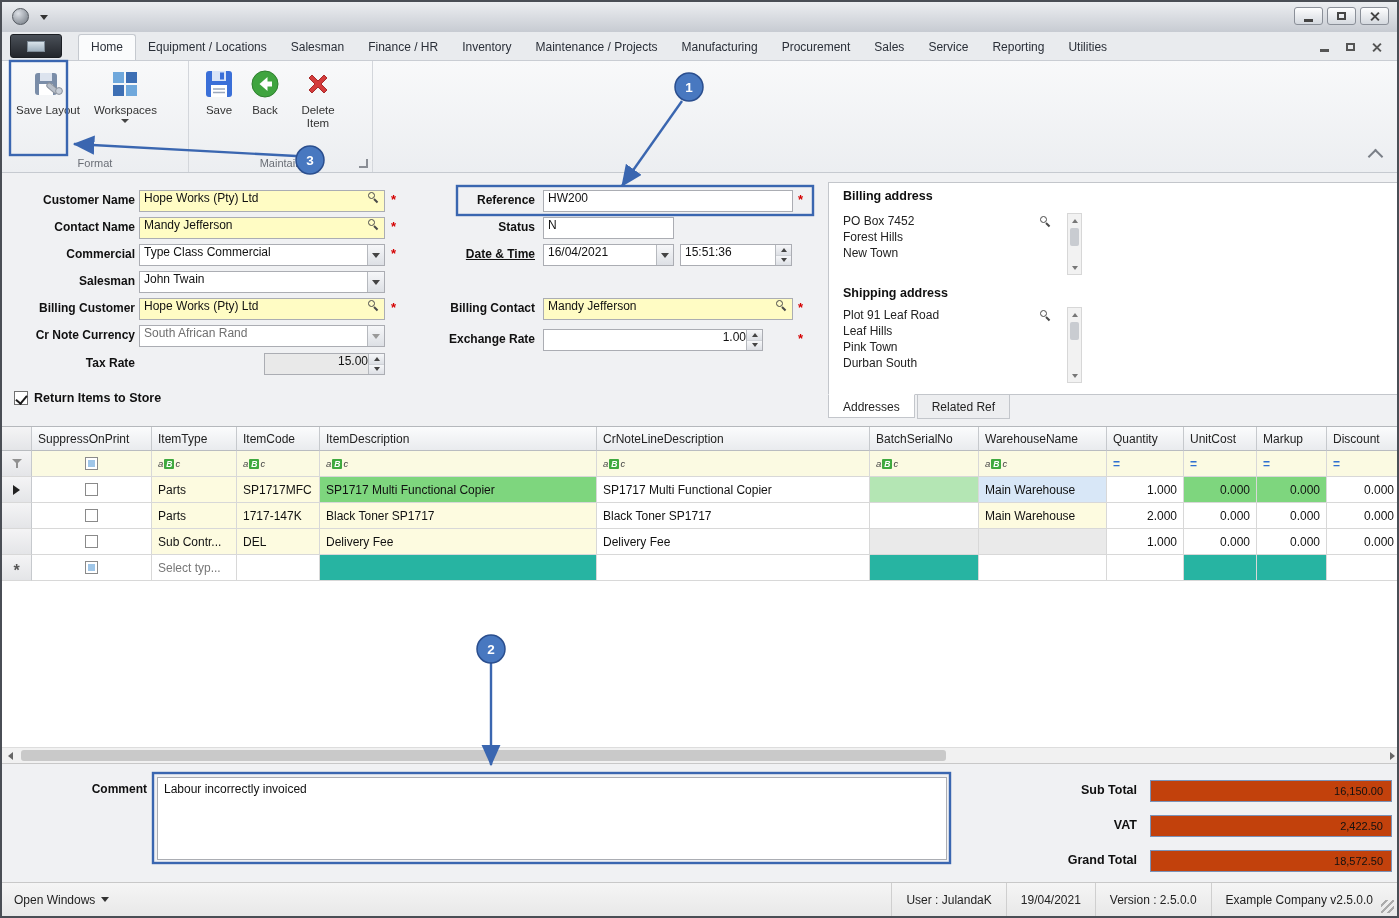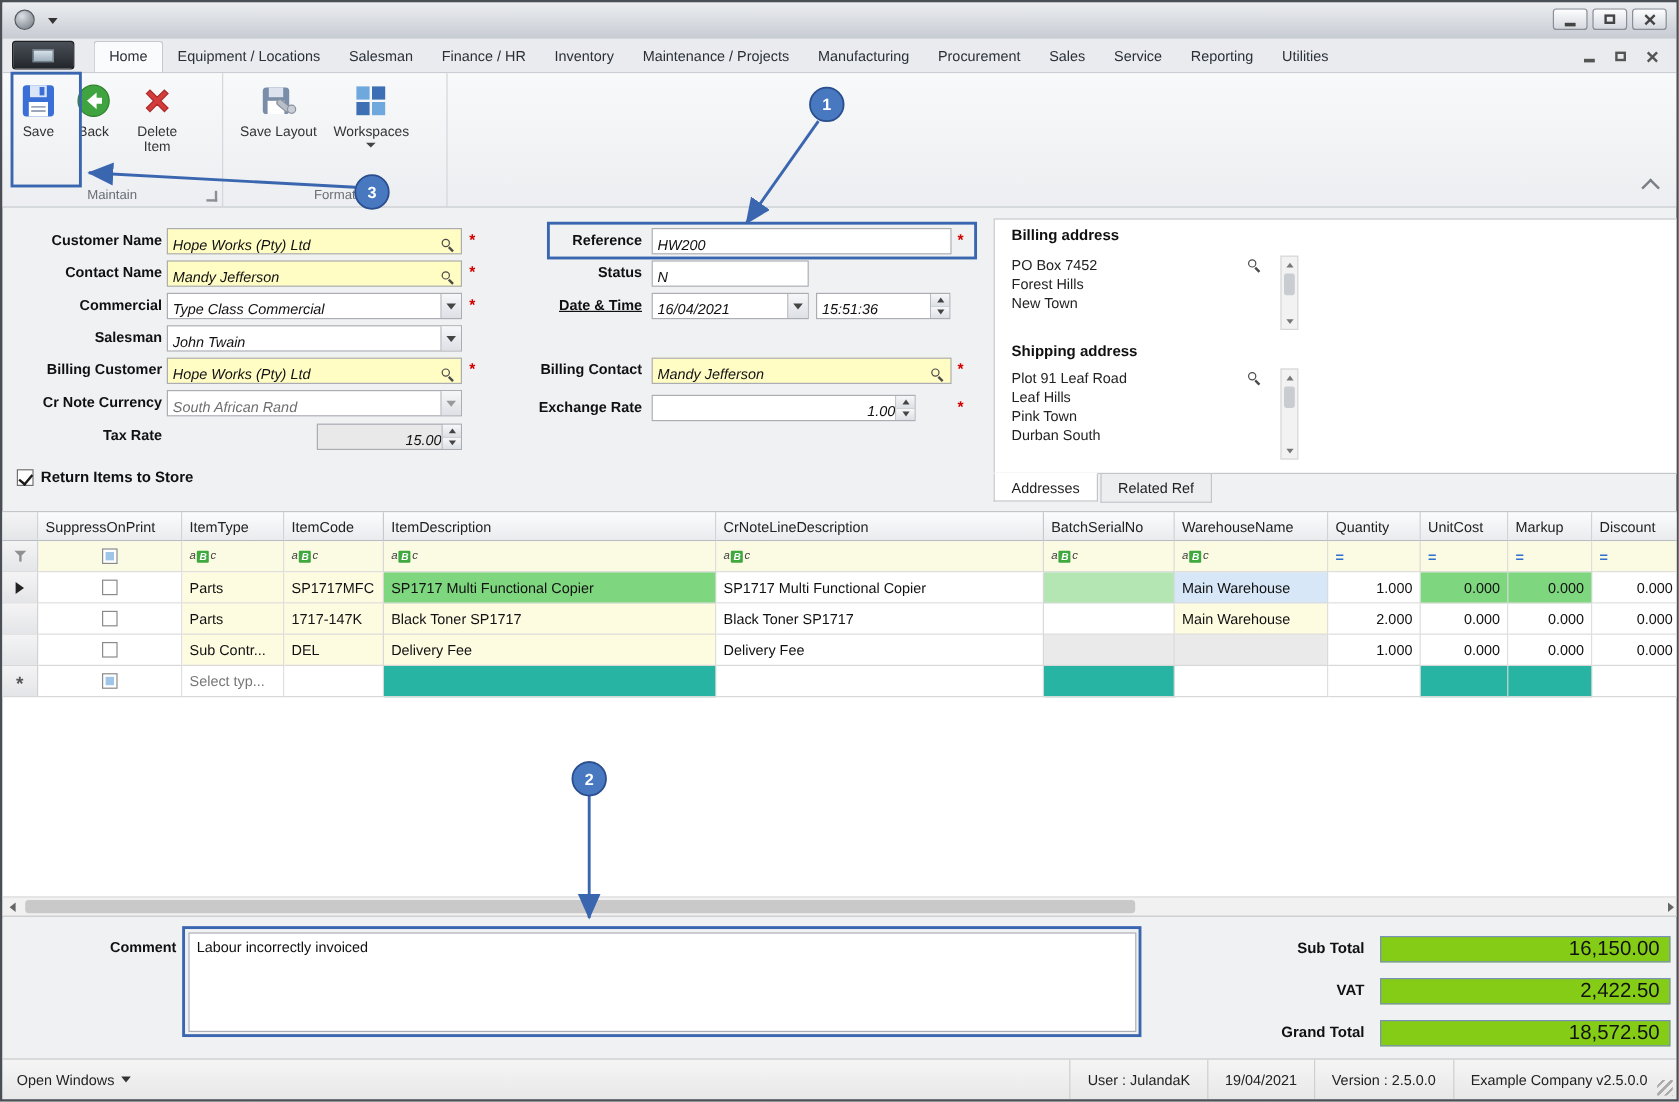--- a/index.html
+++ b/index.html
@@ -38,21 +38,21 @@
   .launcher{position:absolute;right:4px;bottom:4px;width:9px;height:9px;border-right:2px solid #8A8E95;border-bottom:2px solid #8A8E95;box-sizing:border-box;}
   .rbtn{display:flex;flex-direction:column;align-items:center;padding:3px 6px;margin-right:2px;border-radius:3px;}
   .rbtn .lab{font-size:11.5px;color:#333;text-align:center;line-height:13px;margin-top:4px;white-space:pre-line;}
   .rbtn svg{display:block;}
   .dd-small{width:0;height:0;border-left:4px solid transparent;border-right:4px solid transparent;border-top:4px solid #444;margin-top:2px;}
   .chev{position:absolute;right:16px;bottom:10px;width:9px;height:9px;border-top:2px solid #7A7F87;border-right:2px solid #7A7F87;transform:rotate(-45deg);}
 
   
   .form-area{position:absolute;left:0;top:170px;width:100%;height:254px;}
   .lbl{position:absolute;font-weight:bold;font-size:12px;color:#101010;text-align:right;white-space:nowrap;}
-  .tb{position:absolute;height:22px;border:1px solid #ABADB3;background:#fff;font-size:12px;color:#111;box-sizing:border-box;display:flex;align-items:flex-end;padding:0 4px;font-style:italic;}
+  .tb{position:absolute;height:22px;border:1px solid #ABADB3;background:#fff;font-size:12px;color:#111;box-sizing:border-box;display:flex;align-items:flex-start;padding:0 4px;}
   .tb.yellow{background:#FFFCC4;}
   .tb.disabled{background:#E9E9E9;}
   .tb .val{flex:1;white-space:nowrap;overflow:hidden;}
   .tb .val.right{text-align:right;}
   .tb .val.gray{color:#6F6F6F;}
   .req{position:absolute;color:#D40000;font-weight:bold;font-size:13px;}
   .mag{width:13px;height:13px;position:relative;flex:0 0 auto;margin-left:4px;}
   .mag::before{content:"";position:absolute;left:1px;top:1px;width:7px;height:7px;border:1.5px solid #4A4A4A;border-radius:50%;box-sizing:border-box;}
   .mag::after{content:"";position:absolute;left:6.5px;top:6.5px;width:5px;height:2px;background:#4A4A4A;transform:rotate(45deg);transform-origin:0 50%;}
   .ddbtn{width:17px;height:100%;margin-left:auto;margin-right:-4px;background:linear-gradient(#F6F7F9,#DDE0E5);border-left:1px solid #B6B9BE;display:flex;align-items:center;justify-content:center;flex:0 0 auto;box-sizing:border-box;}
@@ -111,21 +111,21 @@
   .hscroll{position:absolute;left:0;top:745px;width:1399px;height:17px;background:#F1F1F1;border-top:1px solid #DDDDDD;border-bottom:1px solid #C8C8C8;box-sizing:border-box;display:flex;align-items:center;}
   .hs-ar{width:17px;height:100%;display:flex;align-items:center;justify-content:center;}
   .tri-l{width:0;height:0;border-top:4px solid transparent;border-bottom:4px solid transparent;border-right:5px solid #666;}
   .tri-r{width:0;height:0;border-top:4px solid transparent;border-bottom:4px solid transparent;border-left:5px solid #666;}
   .hs-thumb{height:11px;background:#C9C9C9;border-radius:3px;width:925px;margin-left:2px;}
   .hs-track{flex:1;}
 
   
   .bottom{position:absolute;left:0;top:763px;width:100%;height:118px;background:#F0F1F3;}
   .comment-box{position:absolute;left:155px;top:12px;width:790px;height:83px;border:1px solid #ABADB3;background:#fff;font-size:12px;color:#111;padding:4px 6px;box-sizing:border-box;}
-  .total-field{position:absolute;left:1148px;width:242px;height:22px;background:#84cc16;border:1px solid #7A92B8;box-sizing:border-box;display:flex;align-items:center;justify-content:flex-end;padding:0 8px;font-size:17px;color:#111;}
+  .total-field{position:absolute;left:1148px;width:242px;height:22px;background:#c2410c;border:1px solid #7A92B8;box-sizing:border-box;display:flex;align-items:center;justify-content:flex-end;padding:0 8px;font-size:11px;color:#111;}
 
   
   .statusbar{position:absolute;left:0;bottom:0;width:100%;height:34px;background:linear-gradient(#F5F5F5,#E8E8E8);border-top:1px solid #C8C8C8;display:flex;align-items:center;font-size:12px;color:#222;box-sizing:border-box;}
   .sb-left{display:flex;align-items:center;padding-left:12px;}
   .sb-caret{width:0;height:0;border-left:4px solid transparent;border-right:4px solid transparent;border-top:5px solid #333;margin-left:6px;}
   .sb-right{margin-left:auto;display:flex;align-items:stretch;height:100%;}
   .sb-item{display:flex;align-items:center;padding:0 14px;border-left:1px solid #CFCFCF;}
   .grip{position:absolute;right:3px;bottom:3px;width:13px;height:13px;background:repeating-linear-gradient(135deg,transparent 0 3px,#ABABAB 3px 5px);}
 
   
@@ -176,20 +176,47 @@
       <div class="mdi">
           <span class="ic-max"></span>
         </div>
       <div class="mdi">
           <span class="ic-x"></span>
         </div>
     </div>
   </div>
 
   <div class="ribbon">
+    <div class="rgroup" style="width:186px;">
+      <div class="rbuttons">
+        <div class="rbtn">
+          <svg width="32" height="32" viewBox="0 0 32 32">
+            <rect x="3" y="5" width="22" height="22" rx="3" fill="#7A8DA8"></rect>
+            <rect x="8" y="5" width="12" height="8" fill="#DCE3EE"></rect>
+            <rect x="7" y="16" width="14" height="11" fill="#FFFFFF"></rect>
+            <rect x="17" y="14" width="13" height="5" rx="2.5" transform="rotate(40 17 14)" fill="#B8BfC9" stroke="#8A919C" stroke-width="1"></rect>
+            <circle cx="27" cy="23" r="3.4" fill="#C9CFD8" stroke="#8A919C" stroke-width="1"></circle>
+          </svg>
+          <span class="lab">Save Layout</span>
+        </div>
+        <div class="rbtn">
+          <svg width="32" height="32" viewBox="0 0 32 32">
+            <rect x="4" y="4" width="11" height="11" fill="#6FA8DC"></rect>
+            <rect x="17" y="4" width="11" height="11" fill="#3D6FB4"></rect>
+            <rect x="4" y="17" width="11" height="11" fill="#3D6FB4"></rect>
+            <rect x="17" y="17" width="11" height="11" fill="#6FA8DC"></rect>
+          </svg>
+          <span class="lab">Workspaces</span>
+          <span class="dd-small"></span>
+        </div>
+      </div>
+      <div class="rcaption">
+        <span>Format</span>
+      </div>
+    </div>
     <div class="rgroup" style="width:183px;">
       <div class="rbuttons">
         <div class="rbtn">
           <svg width="32" height="32" viewBox="0 0 32 32">
             <rect x="3" y="3" width="26" height="26" rx="3" fill="#3A6FD8"></rect>
             <rect x="9" y="3" width="14" height="10" fill="#D9E4F7"></rect>
             <rect x="17" y="4.5" width="4" height="7" fill="#3A6FD8"></rect>
             <rect x="8" y="17" width="16" height="12" fill="#FFFFFF"></rect>
             <line x1="10" y1="21" x2="22" y2="21" stroke="#9AA7BC" stroke-width="1.5"></line>
             <line x1="10" y1="24.5" x2="22" y2="24.5" stroke="#9AA7BC" stroke-width="1.5"></line>
@@ -206,47 +233,20 @@
         <div class="rbtn" style="width:46px;">
           <svg width="32" height="32" viewBox="0 0 32 32">
             <path d="M7 10 L10 7 L16 13 L22 7 L25 10 L19 16 L25 22 L22 25 L16 19 L10 25 L7 22 L13 16 Z" fill="#D43B3B" stroke="#A82A2A" stroke-width="1"></path>
           </svg>
           <span class="lab">Delete Item</span>
         </div>
       </div>
       <div class="rcaption">
         <span>Maintain</span>
         <span class="launcher"></span>
-      </div>
-    </div>
-    <div class="rgroup" style="width:186px;">
-      <div class="rbuttons">
-        <div class="rbtn">
-          <svg width="32" height="32" viewBox="0 0 32 32">
-            <rect x="3" y="5" width="22" height="22" rx="3" fill="#7A8DA8"></rect>
-            <rect x="8" y="5" width="12" height="8" fill="#DCE3EE"></rect>
-            <rect x="7" y="16" width="14" height="11" fill="#FFFFFF"></rect>
-            <rect x="17" y="14" width="13" height="5" rx="2.5" transform="rotate(40 17 14)" fill="#B8BfC9" stroke="#8A919C" stroke-width="1"></rect>
-            <circle cx="27" cy="23" r="3.4" fill="#C9CFD8" stroke="#8A919C" stroke-width="1"></circle>
-          </svg>
-          <span class="lab">Save Layout</span>
-        </div>
-        <div class="rbtn">
-          <svg width="32" height="32" viewBox="0 0 32 32">
-            <rect x="4" y="4" width="11" height="11" fill="#6FA8DC"></rect>
-            <rect x="17" y="4" width="11" height="11" fill="#3D6FB4"></rect>
-            <rect x="4" y="17" width="11" height="11" fill="#3D6FB4"></rect>
-            <rect x="17" y="17" width="11" height="11" fill="#6FA8DC"></rect>
-          </svg>
-          <span class="lab">Workspaces</span>
-          <span class="dd-small"></span>
-        </div>
-      </div>
-      <div class="rcaption">
-        <span>Format</span>
       </div>
     </div>
     <div style="flex:1;position:relative;">
       <span class="chev"></span>
     </div>
   </div>
 
   <div class="form-area">
 
     <div class="lbl" style="left:0;top:21px;width:133px;">Customer Name</div>

